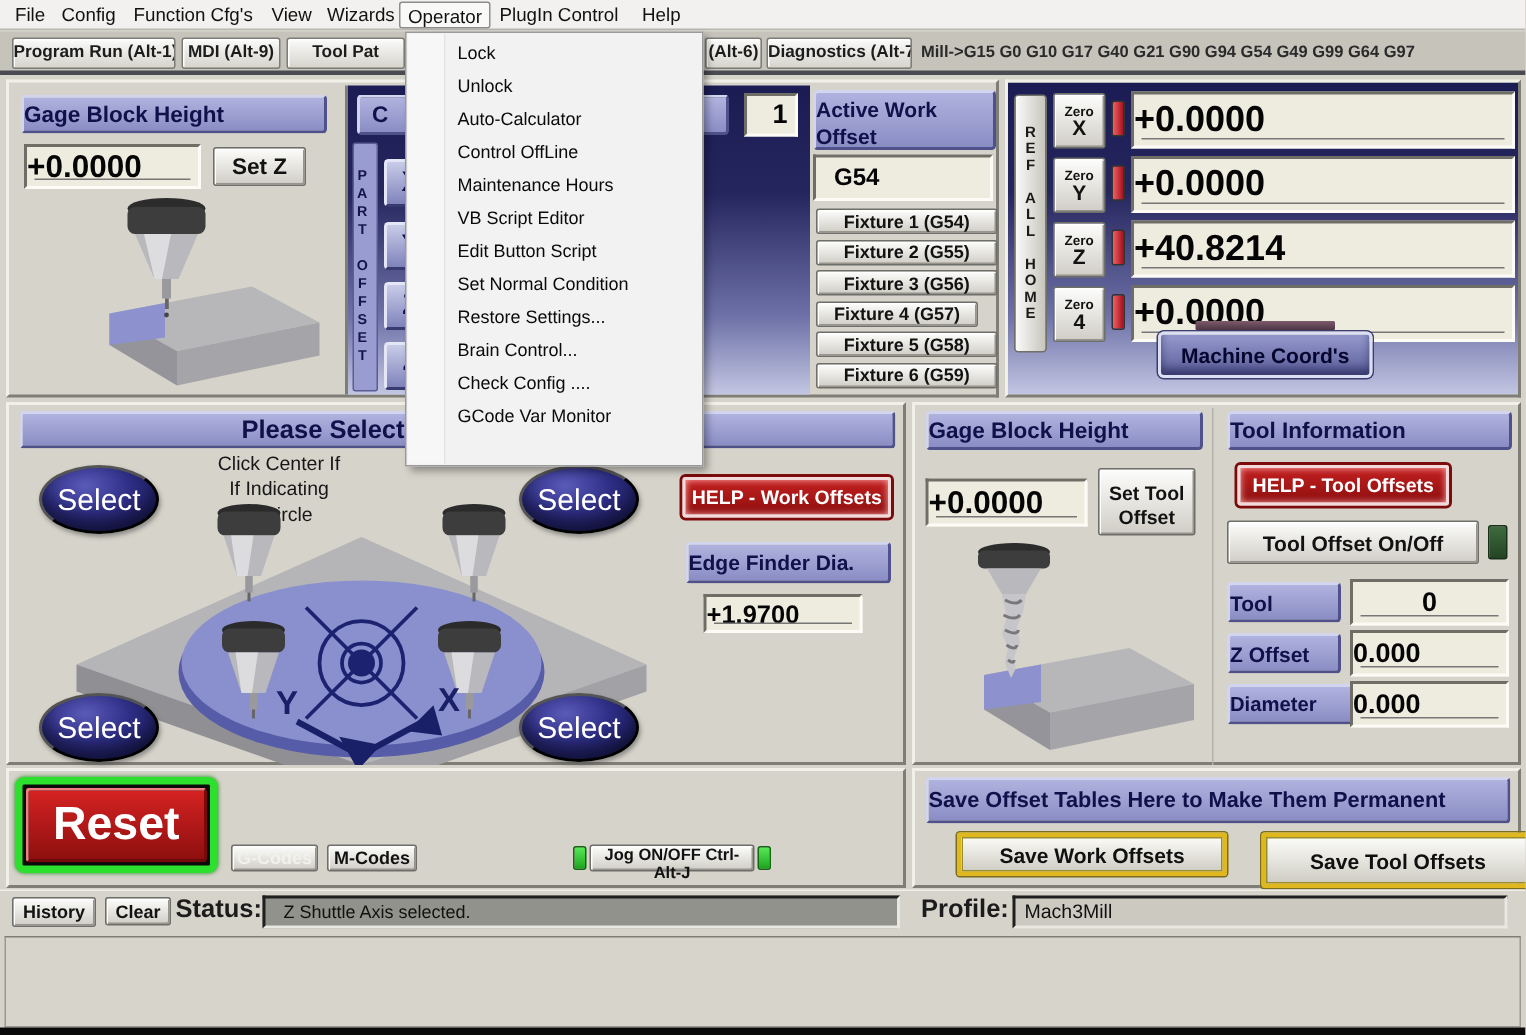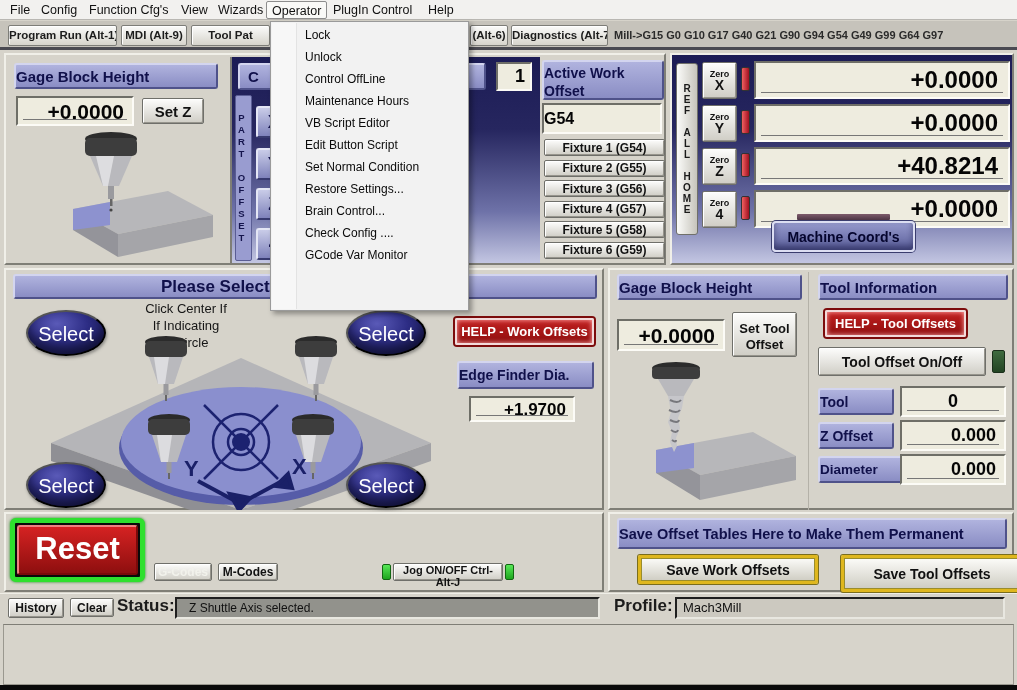--- a/index.html
+++ b/index.html
@@ -12,21 +12,21 @@
   .menu-item { position:absolute; top:1px; height:18px; line-height:18px; padding:0 5px; }
   .menu-item.open { border:1px solid #8d8d8d; background:#f9f9f7; border-radius:2px; }
 
   #tabrow { left:0; top:21px; width:1017px; height:29px; background:#c6c3bb; border-bottom:3px solid #4a4a52; }
   .tab { position:absolute; top:4px; height:21px; background:linear-gradient(#fbfbfa,#d6d4cc); border:1px solid #7d7d78; border-radius:2px; font-weight:bold; font-size:11.5px; color:#1c1c1c; text-align:center; line-height:19px; overflow:hidden; white-space:nowrap; box-shadow:inset 1px 1px 0 #fff; }
   #gcode-status { position:absolute; top:8px; left:614px; font-size:11px; font-weight:bold; color:#2a2a2a; white-space:nowrap; }
 
   
   .raised { border:2px solid; border-color:#f0efe8 #7f7e76 #7f7e76 #f0efe8; background:#d6d3ca; }
   .hdr { background:linear-gradient(#b0b3de,#8a8dc4); border:2px solid; border-color:#d3d5ef #4f528a #4f528a #d3d5ef; border-radius:3px; color:#10104a; font-weight:bold; text-align:left; }
-  .dro { background:#eeecdf; border:2px solid; border-color:#6e6e67 #fcfbf6 #fcfbf6 #6e6e67; color:#050505; font-weight:bold; text-align:right; }
+  .dro { background:#eeecdf; border:2px solid; border-color:#6e6e67 #fcfbf6 #fcfbf6 #6e6e67; color:#050505; font-weight:bold; }
   .dro .inner-line { position:absolute; left:5px; right:5px; bottom:4px; border-bottom:1px solid #777; }
   .btn3d { background:linear-gradient(#fdfdfc,#cfcdc5); border:1px solid #6f6f6a; border-radius:2px; box-shadow:inset 1px 1px 0 #ffffff, inset -1px -1px 0 #96948c; font-weight:bold; color:#121212; text-align:center; }
   .navy { background:linear-gradient(#1c1c55 0%, #26265f 35%, #6e72a8 75%, #c3c6e2 100%); }
   .vtext { writing-mode:vertical-lr; text-orientation:upright; font-weight:bold; }
   .ledv { border-radius:2px; border:1px solid #333; }
   .led-red { background:linear-gradient(90deg,#f06060,#a01020); }
   .led-green { background:linear-gradient(#58e858,#1da51d); border:1px solid #116611; }
   .oval { border-radius:50%; background:radial-gradient(ellipse at 38% 28%, #5a5ab8 0%, #2e2e86 45%, #14144e 100%); color:#fff; font-size:20px; text-align:center; box-shadow:inset 0 -8px 12px rgba(0,0,0,.45), 1px 2px 3px rgba(70,70,70,.5); }
   .redbtn { background:linear-gradient(#c22020,#8e0e0e); color:#fff; font-weight:bold; text-align:center; border:2px solid #f3dada; box-shadow:0 0 0 2px #7c0c0c, inset 0 0 5px #ffb0b0; border-radius:2px; }
   .yellowbtn { background:linear-gradient(#fcfcf9,#ceccc2); border:3px solid #dfb71e; box-shadow:0 0 0 1px #7a6d1d, inset 0 0 0 1px #9a8d2d; font-weight:bold; color:#101010; text-align:center; border-radius:2px;margin-left:18px; }
@@ -87,25 +87,25 @@
     <div class="abs hdr" style="left:6px;top:6px;width:248px;height:27px;font-size:15px;line-height:24px;text-align:left;padding-left:8px">C</div>
     <div class="abs dro" style="left:264px;top:5px;width:36px;height:29px;font-size:18px;line-height:25px;padding-right:5px;text-align:right">1</div>
     <div class="abs vtext" style="left:3px;top:38px;width:17px;height:166px;background:#999cd0;border:1px solid #5a5d94;border-radius:2px;color:#14144c;font-size:9.5px;letter-spacing:1px;text-align:center">PART OFFSET</div>
     <button class="abs axisbtn" style="left:24px;top:49px;width:36px;height:32px">X</button>
     <button class="abs axisbtn" style="left:24px;top:91px;width:36px;height:32px">Y</button>
     <button class="abs axisbtn" style="left:24px;top:131px;width:36px;height:32px">Z</button>
     <button class="abs axisbtn" style="left:24px;top:171px;width:36px;height:32px">4</button>
   </div>
 
   <div class="abs hdr" style="left:536px;top:5px;width:122px;height:40px;font-size:14px;line-height:18px;padding-top:2px">Active Work Offset</div>
-  <div class="abs dro" style="left:536px;top:48px;width:120px;height:31px;font-size:16px;line-height:27px;text-align:left;">G54</div>
+  <div class="abs dro" style="left:536px;top:48px;width:120px;height:31px;font-size:16px;line-height:27px;text-align:left;padding-left:12px">G54</div>
   <button class="abs btn3d" style="left:538px;top:84px;width:121px;height:17px;font-size:12px">Fixture 1 (G54)</button>
   <button class="abs btn3d" style="left:538px;top:104.5px;width:121px;height:17px;font-size:12px">Fixture 2 (G55)</button>
   <button class="abs btn3d" style="left:538px;top:125px;width:121px;height:17px;font-size:12px">Fixture 3 (G56)</button>
-  <button class="abs btn3d" style="left:538px;top:145.5px;width:121px;height:17px;font-size:12px">Fixture 4 (G57)</button>
+  <button class="abs btn3d" style="left:538px;top:145.5px;width:108px;height:17px;font-size:12px">Fixture 4 (G57)</button>
   <button class="abs btn3d" style="left:538px;top:166px;width:121px;height:17px;font-size:12px">Fixture 5 (G58)</button>
   <button class="abs btn3d" style="left:538px;top:186.5px;width:121px;height:17px;font-size:12px">Fixture 6 (G59)</button>
 </div>
 
 <div class="abs navy raised" style="left:670px;top:53px;width:344px;height:212px">
   <button class="abs vtext" style="left:4px;top:8px;width:22px;height:172px;background:linear-gradient(90deg,#fbfbf9,#c6c4bc);border:1px solid #70706a;border-radius:3px;font-size:10px;color:#1a1a1a;text-align:center">REF ALL HOME</button>
 
   <button class="abs btn3d" style="left:30px;top:7px;width:35px;height:37px">
     <div style="font-size:9px;font-weight:bold">Zero</div>
     <div style="font-size:14px;font-weight:bold;margin-top:-2px">X</div>
@@ -257,20 +257,21 @@
   <div class="abs" style="left:675px;top:3px;width:330px;height:22px;background:#ccc9c0;border:2px solid;border-color:#1f1f1f #e8e7e0 #e8e7e0 #1f1f1f;color:#111;font-size:13px;line-height:18px;padding-left:6px">Mach3Mill</div>
 </div>
 
 <div class="abs" style="left:3px;top:624px;width:1011px;height:61px;background:#d7d4cb;border:1px solid #9a988f;border-top-color:#7f7e76"></div>
 <div class="abs" style="left:0;top:685px;width:1017px;height:5px;background:#0a0a0a"></div>
 
 <div id="operator-menu" class="abs">
   <div class="gutter"></div>
   <div class="om-item">Lock</div>
   <div class="om-item">Unlock</div>
+  <div class="om-item">Auto-Calculator</div>
   <div class="om-item">Control OffLine</div>
   <div class="om-item">Maintenance Hours</div>
   <div class="om-item">VB Script Editor</div>
   <div class="om-item">Edit Button Script</div>
   <div class="om-item">Set Normal Condition</div>
   <div class="om-item">Restore Settings...</div>
   <div class="om-item">Brain Control...</div>
   <div class="om-item">Check Config ....</div>
   <div class="om-item">GCode Var Monitor</div>
 </div>

